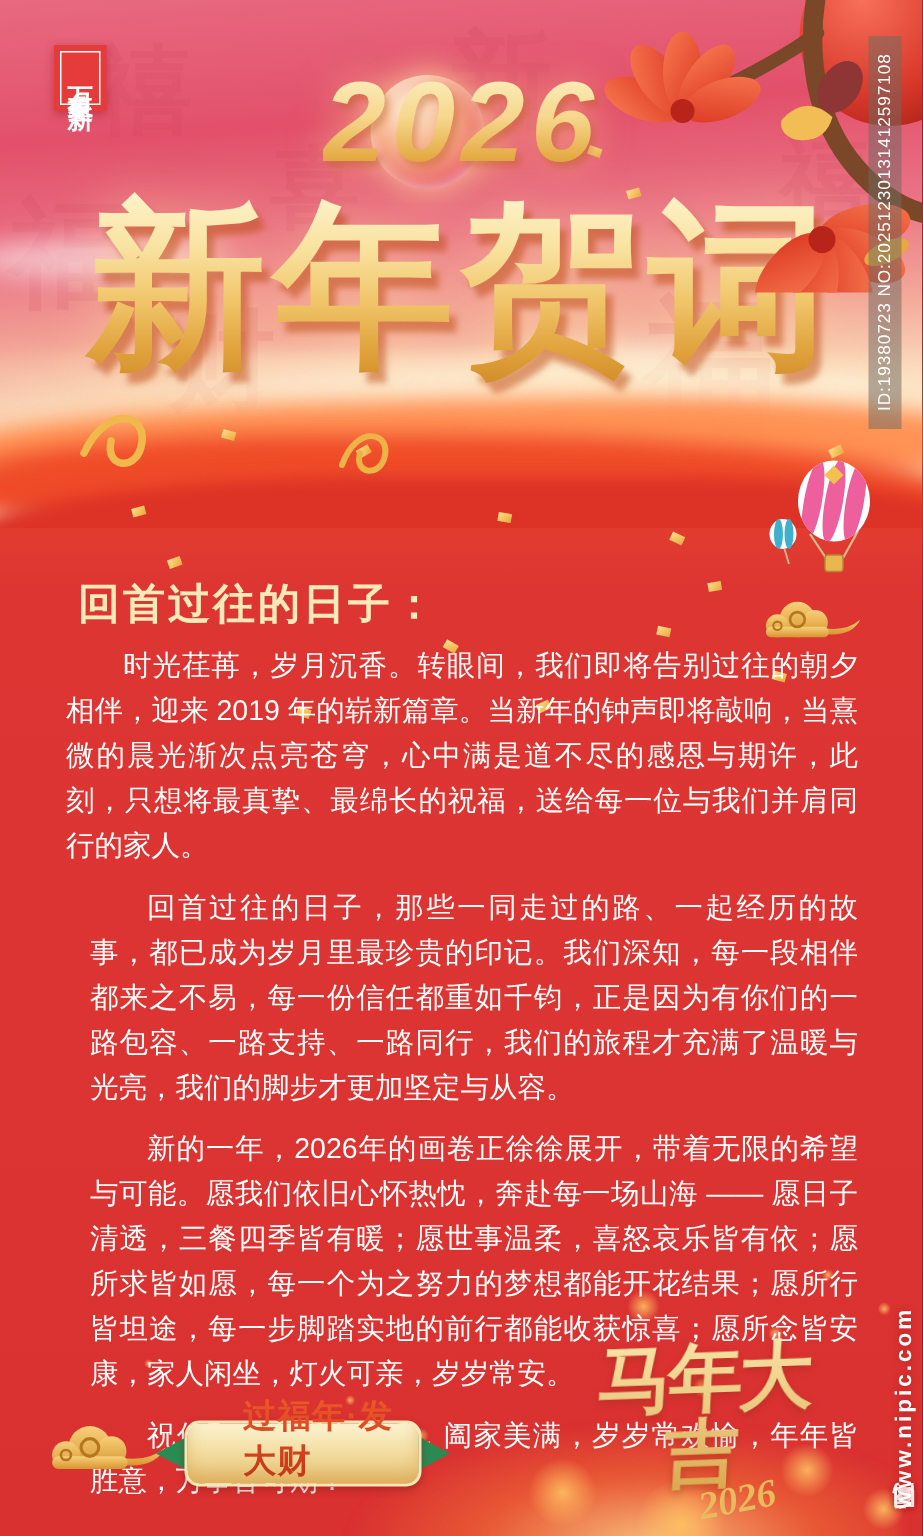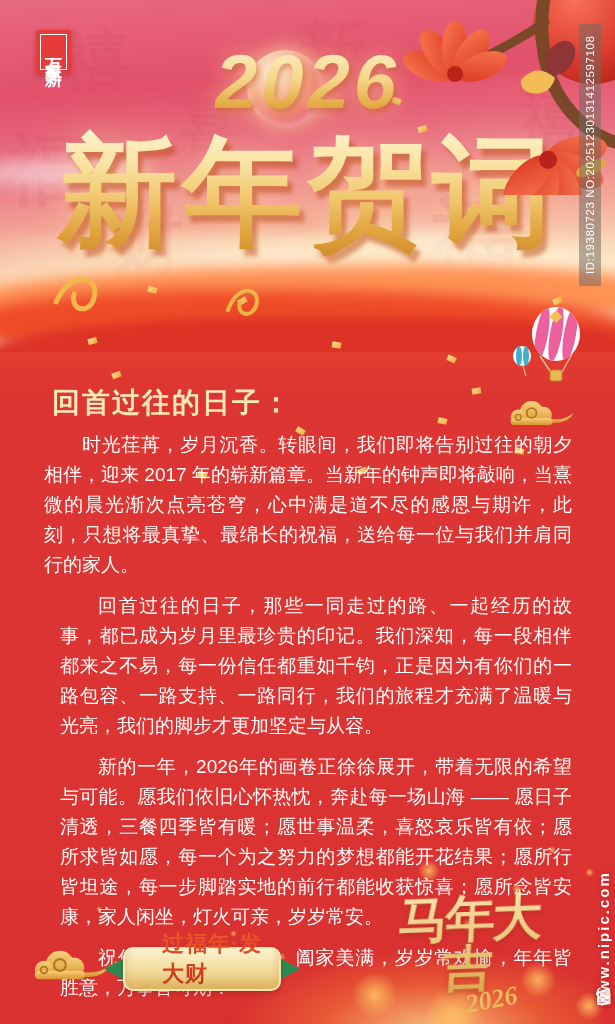--- a/index.html
+++ b/index.html
@@ -259,21 +259,21 @@
     <circle cx="19" cy="32" r="11" fill="url(#goldC1)"></circle>
     <circle cx="55" cy="29" r="12" fill="url(#goldC1)"></circle>
     <path d="M62,34 q22,4 36,-8 q-8,16 -32,14z" fill="url(#goldC1)"></path>
     <rect x="8" y="33" width="60" height="10" rx="5" fill="url(#goldC1)"></rect>
     <circle cx="38" cy="26" r="7" fill="none" stroke="#b4771f" stroke-width="2.5"></circle>
     <circle cx="19" cy="32" r="4" fill="none" stroke="#b4771f" stroke-width="2"></circle>
   </svg>
 
   <div class="salutation">回首过往的日子：</div>
   <div class="content">
-    <p>时光荏苒，岁月沉香。转眼间，我们即将告别过往的朝夕相伴，迎来 2017 年的崭新篇章。当新年的钟声即将敲响，当熹微的晨光渐次点亮苍穹，心中满是道不尽的感恩与期许，此刻，只想将最真挚、最绵长的祝福，送给每一位与我们并肩同行的家人。</p>
+    <p>时光荏苒，岁月沉香。转眼间，我们即将告别过往的朝夕相伴，迎来 2019 年的崭新篇章。当新年的钟声即将敲响，当熹微的晨光渐次点亮苍穹，心中满是道不尽的感恩与期许，此刻，只想将最真挚、最绵长的祝福，送给每一位与我们并肩同行的家人。</p>
     <p>回首过往的日子，那些一同走过的路、一起经历的故事，都已成为岁月里最珍贵的印记。我们深知，每一段相伴都来之不易，每一份信任都重如千钧，正是因为有你们的一路包容、一路支持、一路同行，我们的旅程才充满了温暖与光亮，我们的脚步才更加坚定与从容。</p>
     <p>新的一年，2026年的画卷正徐徐展开，带着无限的希望与可能。愿我们依旧心怀热忱，奔赴每一场山海 —— 愿日子清透，三餐四季皆有暖；愿世事温柔，喜怒哀乐皆有依；愿所求皆如愿，每一个为之努力的梦想都能开花结果；愿所行皆坦途，每一步脚踏实地的前行都能收获惊喜；愿所念皆安康，家人闲坐，灯火可亲，岁岁常安。</p>
     <p>祝你和家人新春快乐，阖家美满，岁岁常欢愉，年年皆胜意，万事皆可期！</p>
   </div>
 
   <svg class="cloud-b" viewBox="0 0 100 52">
     <defs>
         <linearGradient id="goldC2" x1="0" y1="0" x2="0" y2="1">
       <stop offset="0" stop-color="#f7cf79"></stop>
           <stop offset="1" stop-color="#d8952f"></stop>

